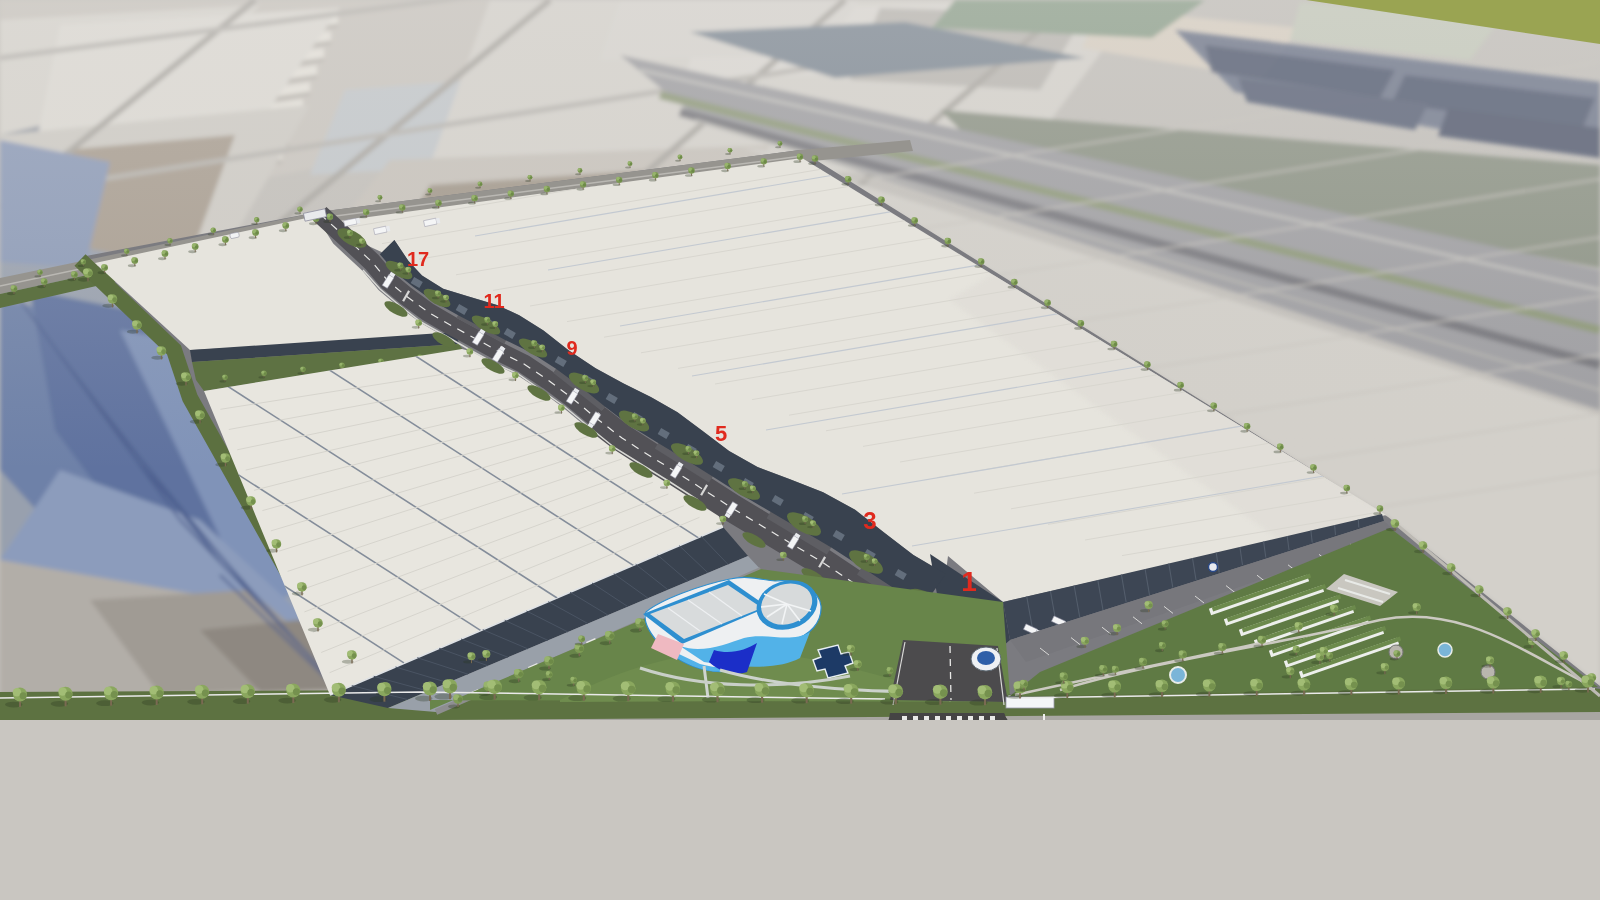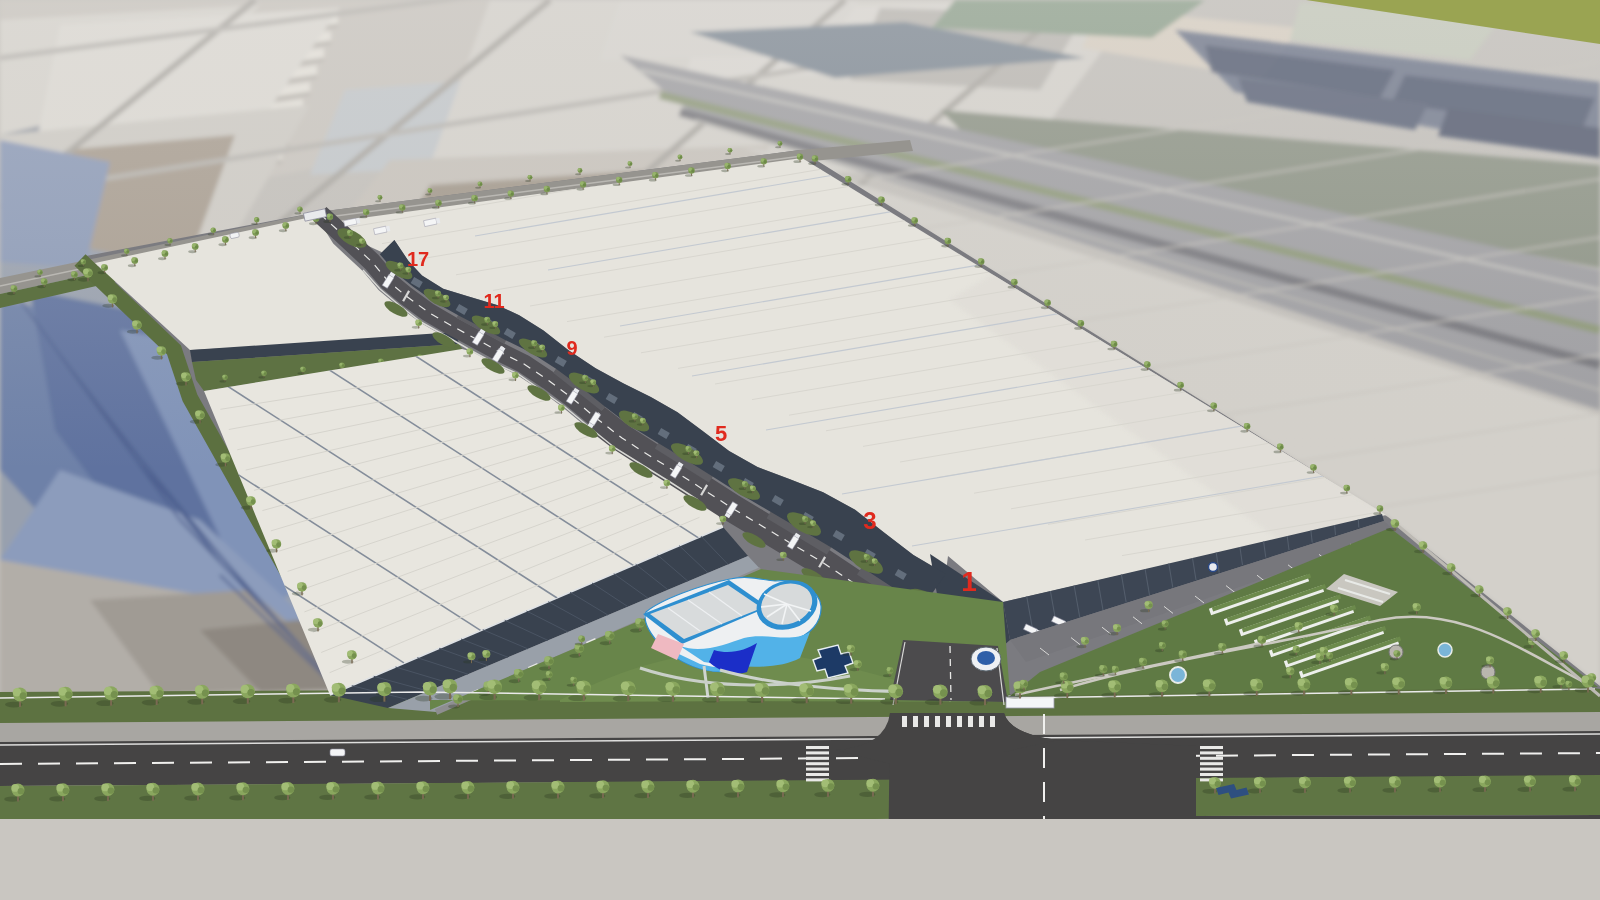--- a/index.html
+++ b/index.html
@@ -1,14 +1,14 @@
 <!DOCTYPE html>
 <html><head><meta charset="utf-8"><style>
 html,body{margin:0;padding:0;background:#c9c6c1;font-family:"Liberation Sans",sans-serif;}
-#stage{position:relative;width:1600px;height:819px;overflow:hidden;}
+#stage{position:relative;width:1600px;height:720px;overflow:hidden;}
 </style></head><body>
 <div id="stage">
 <svg width="1600" height="900" viewBox="0 0 1600 900">
 <defs>
 <filter id="b6" x="-20%" y="-20%" width="140%" height="140%">
           <feGaussianBlur stdDeviation="6"></feGaussianBlur>
         </filter>
 <filter id="b4" x="-20%" y="-20%" width="140%" height="140%">
           <feGaussianBlur stdDeviation="2.3"></feGaussianBlur>
         </filter>

